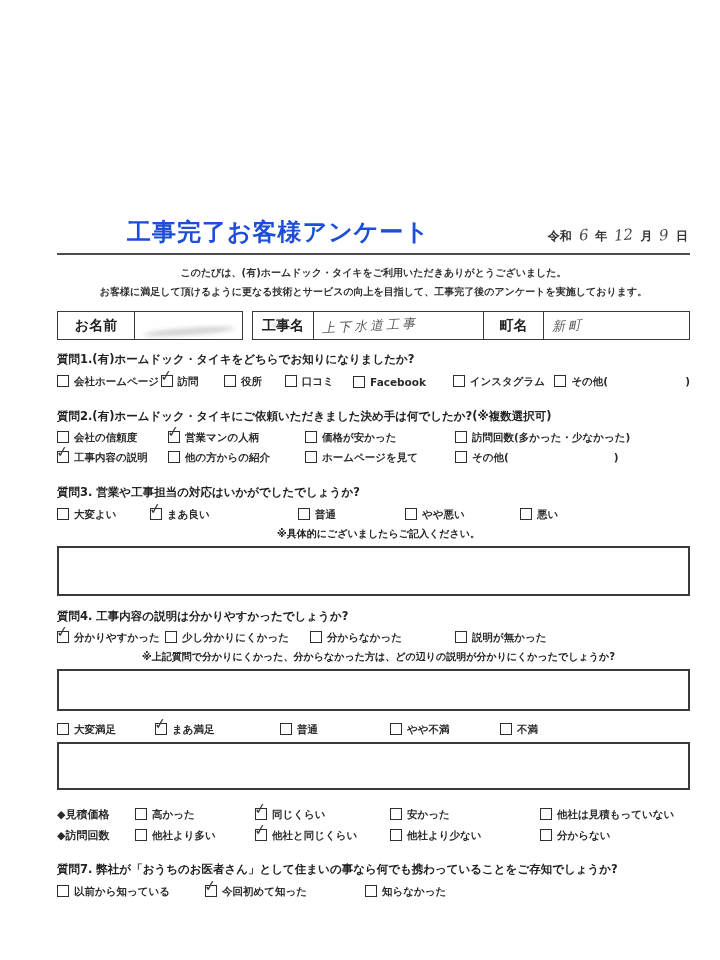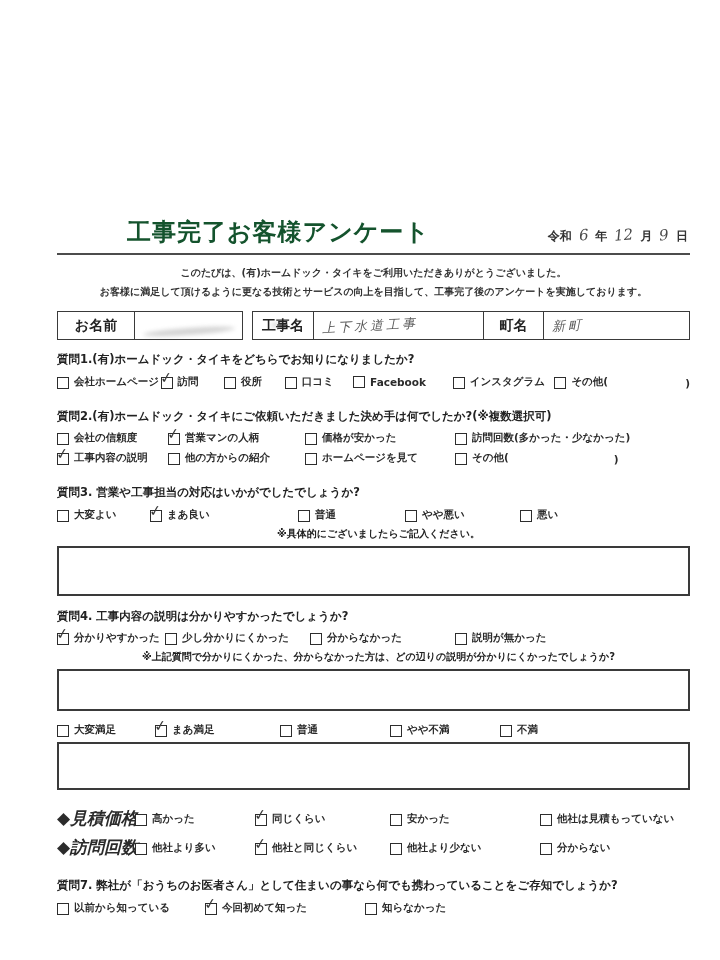--- a/index.html
+++ b/index.html
@@ -5,21 +5,21 @@
   html,body{margin:0;padding:0;}
   body{
     width:720px;height:960px;background:#ffffff;position:relative;overflow:hidden;
     font-family:"DejaVu Sans",sans-serif;color:#2a2a2a;
     -webkit-font-smoothing:antialiased;
   }
   .sheet{position:absolute;left:57px;top:216px;width:633px;}
   
   .titlebar{display:flex;align-items:flex-end;justify-content:space-between;
     border-bottom:2.5px solid #4c4c4c;padding-bottom:5px;}
-  .title{font-size:24px;font-weight:bold;letter-spacing:1px;padding-left:70px;color:#14532d;}
+  .title{font-size:24px;font-weight:bold;letter-spacing:1px;padding-left:70px;color:#1d4ed8;}
   .date{font-size:12px;font-weight:bold;white-space:nowrap;padding-right:2px;padding-bottom:3px;color:#333;}
   .hw{display:inline-block;font-family:"DejaVu Serif",serif;font-style:italic;font-weight:normal;
     font-size:15px;color:#4a4a4a;transform:rotate(-5deg);margin:0 7px;}
   
   .intro{margin-top:9px;text-align:center;font-size:10px;font-weight:bold;line-height:1.85;color:#333;}
   
   .frow{margin-top:10px;display:flex;height:29px;}
   .ftable{display:flex;border:1.5px solid #3a3a3a;box-sizing:border-box;}
   .ta{width:186px;}
   .tb{flex:1;margin-left:9px;}
@@ -33,30 +33,30 @@
   .hw2{display:inline-block;font-family:"DejaVu Serif",serif;font-style:italic;color:#5a5a5a;
     font-size:13px;letter-spacing:3px;transform:rotate(-3deg);white-space:nowrap;}
   .smudge{position:absolute;left:8px;bottom:4px;width:92px;height:7px;background:#8d8d8d;
     opacity:.38;filter:blur(2px);border-radius:50%;transform:rotate(-4deg);}
   .smudge::after{content:"";position:absolute;left:128px;top:1px;width:10px;height:4px;
     background:#9a9a9a;border-radius:50%;}
   
   .q{margin-top:14px;}
   .qt{font-size:11.5px;font-weight:bold;color:#222;line-height:1.35;}
   .orow{display:flex;align-items:center;margin-top:7px;font-size:10.5px;font-weight:bold;color:#2b2b2b;}
-  .opt{display:inline-flex;align-items:flex-end;gap:5px;white-space:nowrap;box-sizing:border-box;}
+  .opt{display:inline-flex;align-items:flex-start;gap:5px;white-space:nowrap;box-sizing:border-box;}
   .cb{width:10px;height:10px;border:1.6px solid #2d2d2d;display:inline-block;position:relative;
     flex:none;background:#fff;}
   .cb.checked::after{content:"✓";position:absolute;left:-2px;top:-9px;font-size:15px;
     font-weight:bold;color:#3a3a3a;transform:rotate(-8deg);}
   .trail1{margin-left:72px;} .trail2{margin-left:100px;}
   .note{font-size:10px;font-weight:bold;margin:5px 0 0 10px;color:#222;text-align:center;}
   .cbox{border:2px solid #3a3a3a;margin-top:5px;background:#fff;}
   .h46{height:46px;} .h38{height:38px;} .h44{height:44px;}
-  .lbl{font-size:17px;font-weight:bold;white-space:nowrap;font-style:italic;}
+  .lbl{font-size:11px;font-weight:bold;white-space:nowrap;}
   
   .q1r .opt:nth-child(1){width:106px}.q1r .opt:nth-child(2){width:65px}
   .q1r .opt:nth-child(3){width:62px}.q1r .opt:nth-child(4){width:70px}
   .q1r .opt:nth-child(5){width:102px}.q1r .opt:nth-child(6){width:104px}
   .q2r .opt:nth-child(1){width:111px}.q2r .opt:nth-child(2){width:137px}
   .q2r .opt:nth-child(3){width:150px}
   .q3r .opt:nth-child(1){width:93px}.q3r .opt:nth-child(2){width:148px}
   .q3r .opt:nth-child(3){width:107px}.q3r .opt:nth-child(4){width:115px}
   .q4r .opt:nth-child(1){width:108px}.q4r .opt:nth-child(2){width:145px}
   .q4r .opt:nth-child(3){width:145px}

